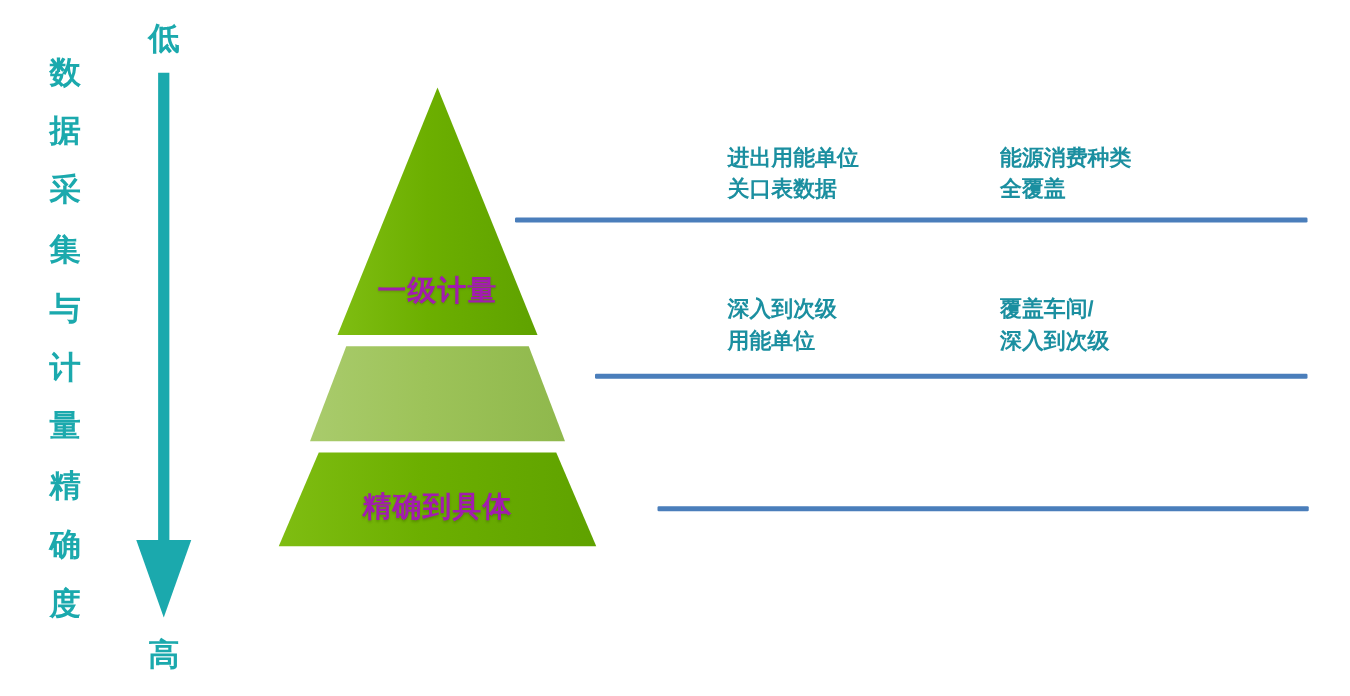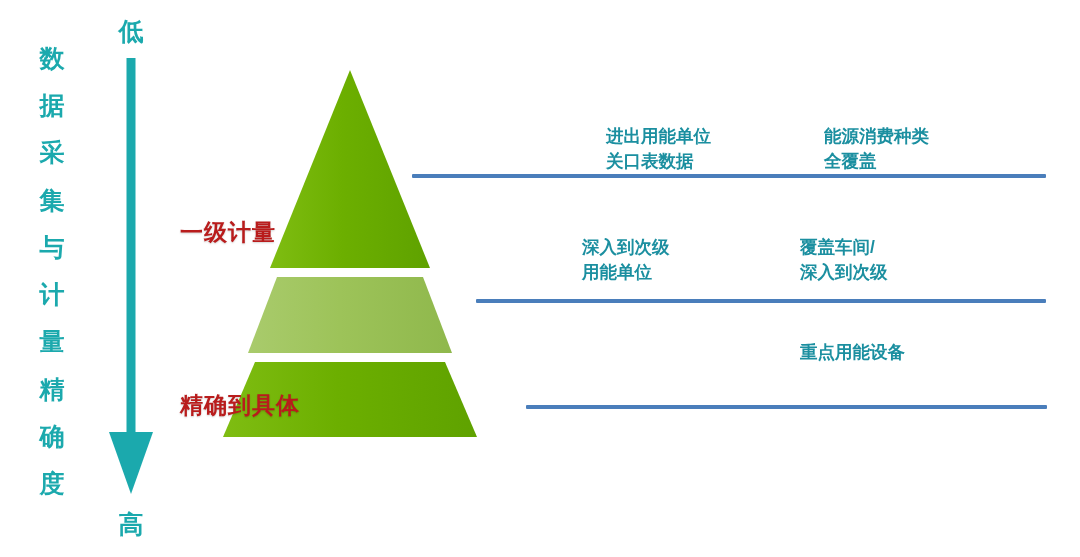--- a/index.html
+++ b/index.html
@@ -81,21 +81,22 @@
   #pyramid {
     position: absolute;
     left: 180px;
     top: 60px;
     width: 340px;
     height: 385px;
   }
   .tier-label {
     position: absolute;
     width: 100%;
-    color: #b91c1c;
+    text-align: center;
+    color: #a21caf;
     font-weight: bold;
     font-size: 23px;
     letter-spacing: 1px;
     text-shadow: 0 1px 2px rgba(0,0,0,0.18);
     pointer-events: none;
   }
   #tier-label-0 { top: 157px; }
   #tier-label-1 { top: 245px; }
   #tier-label-2 { top: 330px; }
 
@@ -118,21 +119,21 @@
   }
   .callout-col.col-a { left: 0; }
   .callout-col.col-b { left: 218px; }
   .callout-rule {
     position: absolute;
     height: 4px;
     background: #4A7EBB;
     border-radius: 1px;
   }
 
-  #callout-0 { left: 582px; top: 124px; width: 470px; margin-left: 24px; }
+  #callout-0 { left: 582px; top: 114px; width: 470px; }
   #callout-1 { left: 582px; top: 235px; width: 470px; }
   #callout-2 { left: 582px; top: 340px; width: 470px; }
 
   #rule-0 { left: 412px; top: 174px; width: 634px; }
   #rule-1 { left: 476px; top: 299px; width: 570px; }
   #rule-2 { left: 526px; top: 405px; width: 521px; }
 </style>
 </head>
 <body>
 
@@ -204,21 +205,20 @@
     <div class="callout-texts">
       <div class="callout-col col-a">深入到次级
 用能单位</div>
       <div class="callout-col col-b">覆盖车间/
 深入到次级</div>
     </div>
   </div>
 
   <div class="callout" id="callout-2">
     <div class="callout-texts">
-      <div class="callout-col col-b">重点用能设备</div>
     </div>
   </div>
 
   <div class="callout-rule" id="rule-0"></div>
   <div class="callout-rule" id="rule-1"></div>
   <div class="callout-rule" id="rule-2"></div>
 
 </div>
 
 </body></html>

